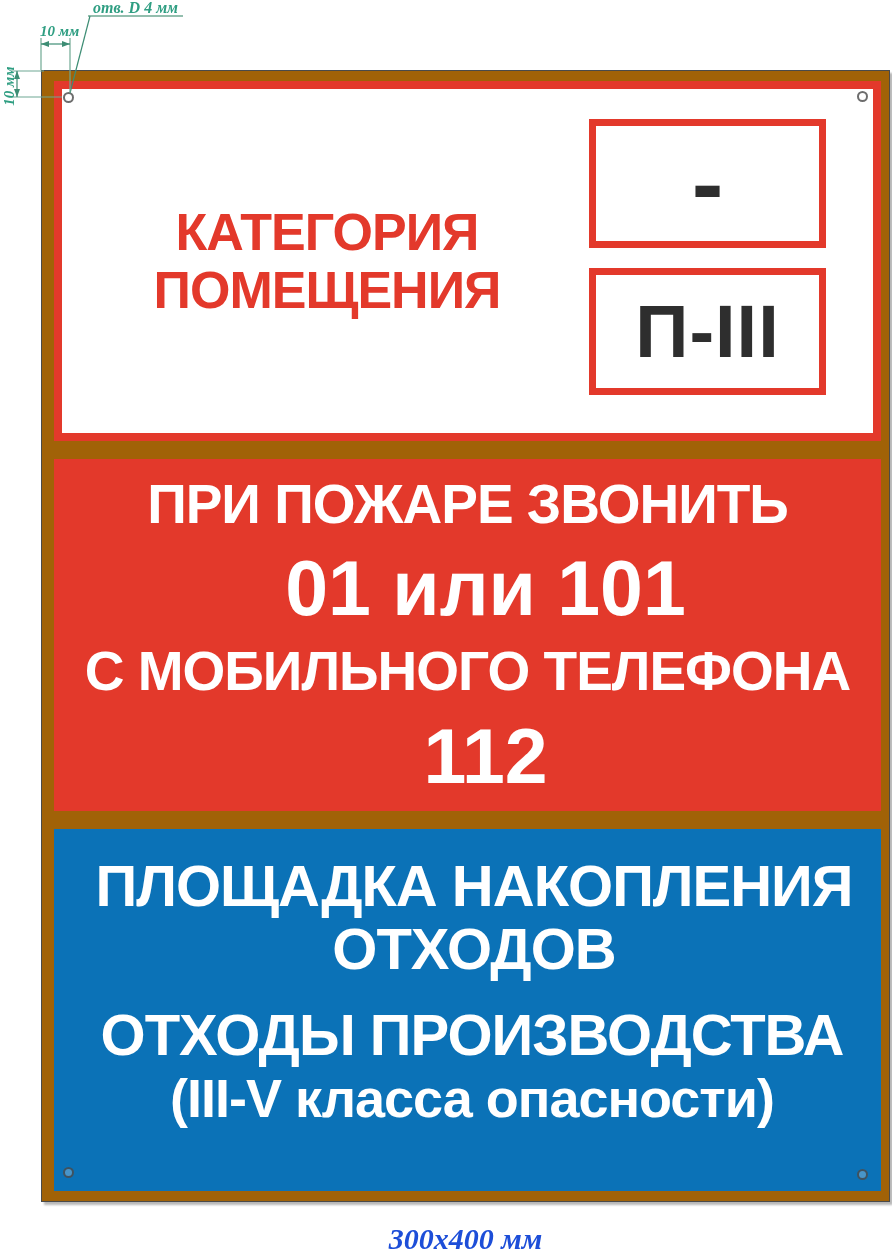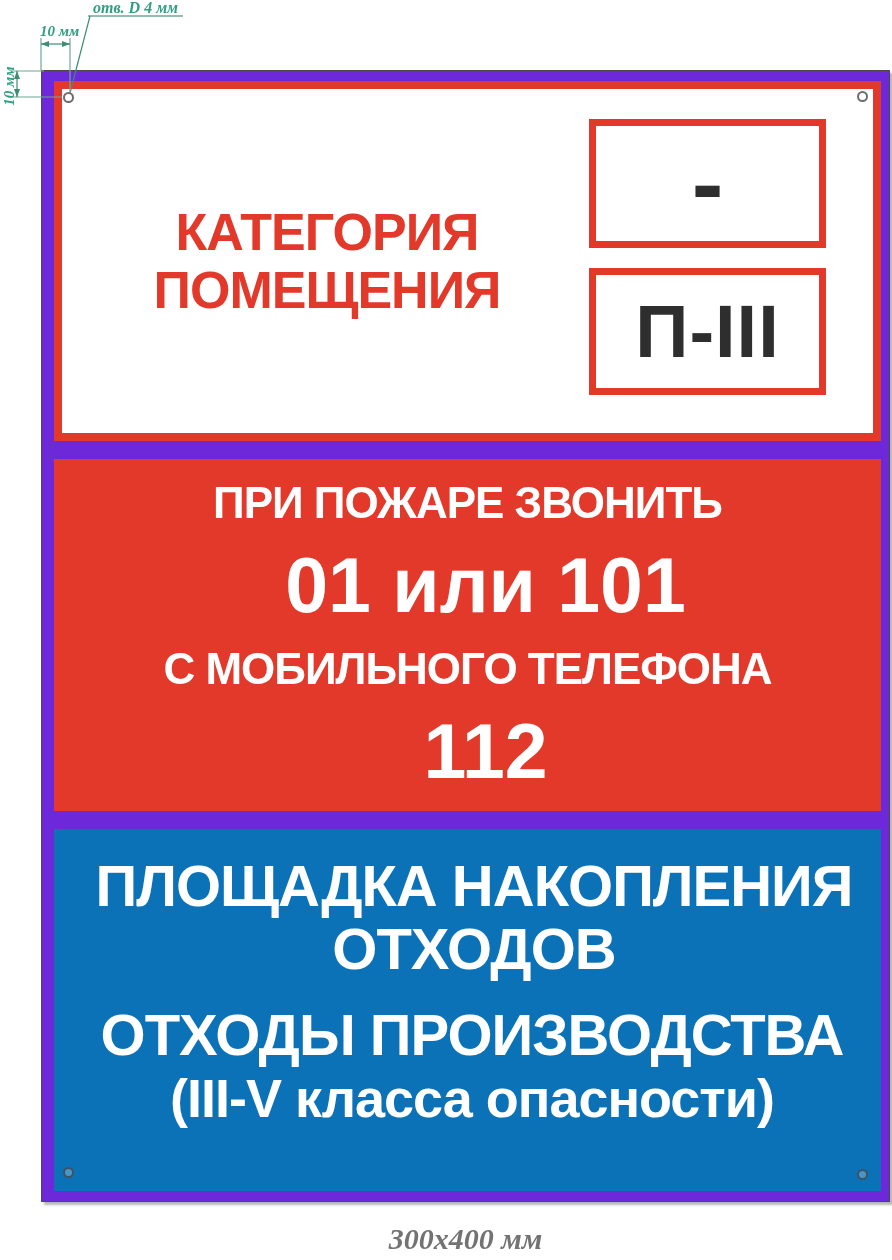--- a/index.html
+++ b/index.html
@@ -12,21 +12,21 @@
     height: 1260px;
     background: #ffffff;
     overflow: hidden;
   }
 
   
   .sheet {
     position: absolute;
     left: 41px; top: 70px;
     width: 849px; height: 1132px;
-    background: #6d28d9;
+    background: #a16207;
     border: 1px solid #4a4a4a;
     box-shadow: 3px 3px 2px rgba(0,0,0,0.28);
   }
 
   
   .panel-top {
     position: absolute;
     left: 12px; top: 10px;
     width: 827px; height: 360px;
     background: #ffffff;
@@ -70,21 +70,21 @@
     width: 827px; height: 352px;
     background: #e3392b;
     display: flex;
     flex-direction: column;
     justify-content: space-evenly;
     align-items: center;
     color: #ffffff;
     font-weight: bold;
     text-align: center;
   }
-  .fire-line-sm { font-size: 44px; line-height: 1.05; letter-spacing: -1px; white-space: nowrap; }
+  .fire-line-sm { font-size: 55px; line-height: 1.05; letter-spacing: -1px; white-space: nowrap; }
   .fire-line-lg { font-size: 77px; line-height: 1.0; letter-spacing: 0px; white-space: nowrap; margin-left: 36px; }
 
   
   .panel-waste {
     position: absolute;
     left: 12px; top: 758px;
     width: 827px; height: 362px;
     background: #0b72b7;
     color: #ffffff;
     font-weight: bold;
@@ -123,21 +123,21 @@
     text-align: center; font-size: 15px;
     transform: rotate(-90deg);
   }
 
   
   .size-label {
     position: absolute;
     left: 41px; top: 1222px;
     width: 849px;
     text-align: center;
-    color: #737373;
+    color: #1d4ed8;
     font-family: "Liberation Serif", serif;
     font-style: italic;
     font-weight: bold;
     font-size: 30px;
   }
 </style>
 </head>
 <body>
 
 <div class="page">

